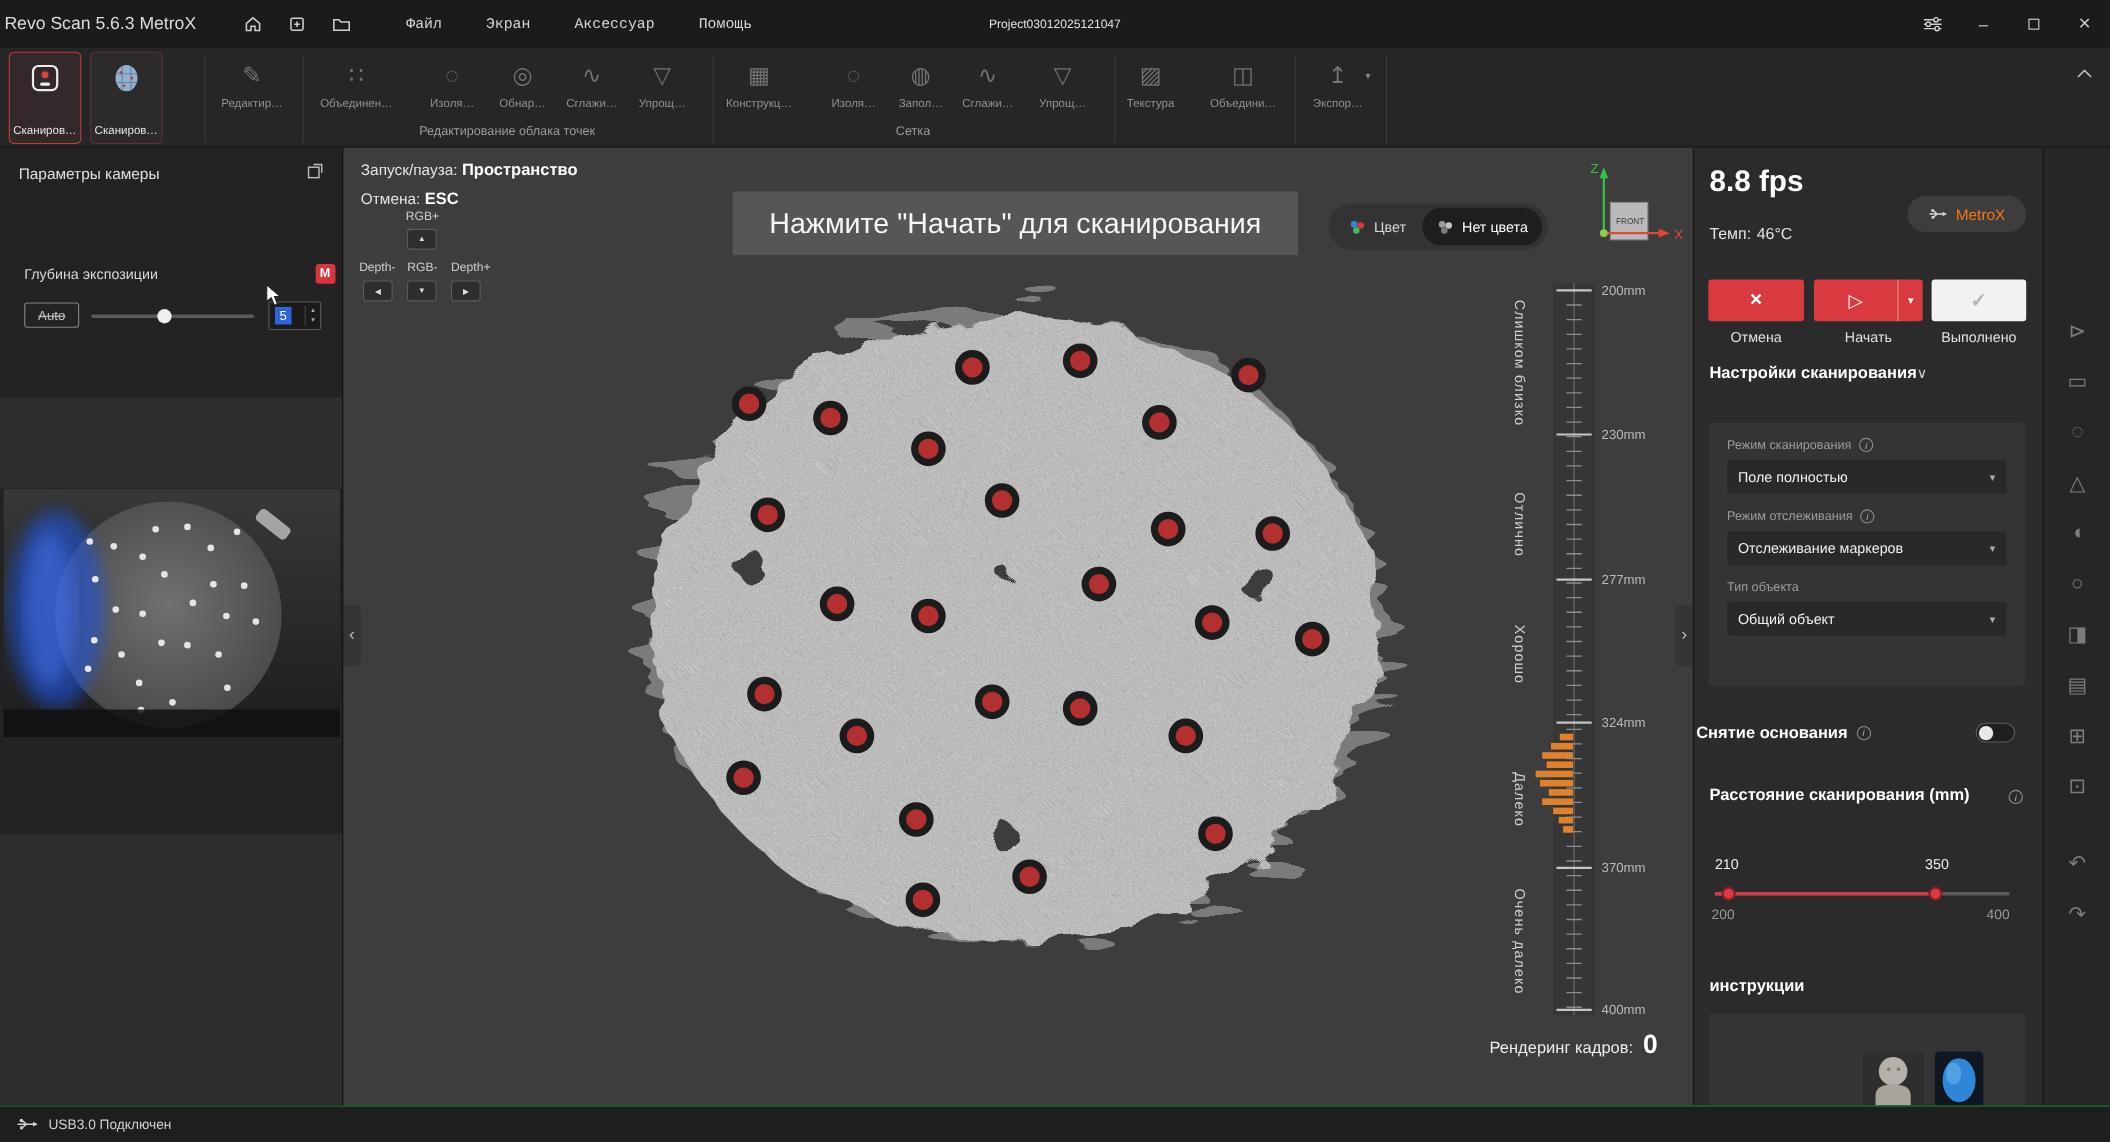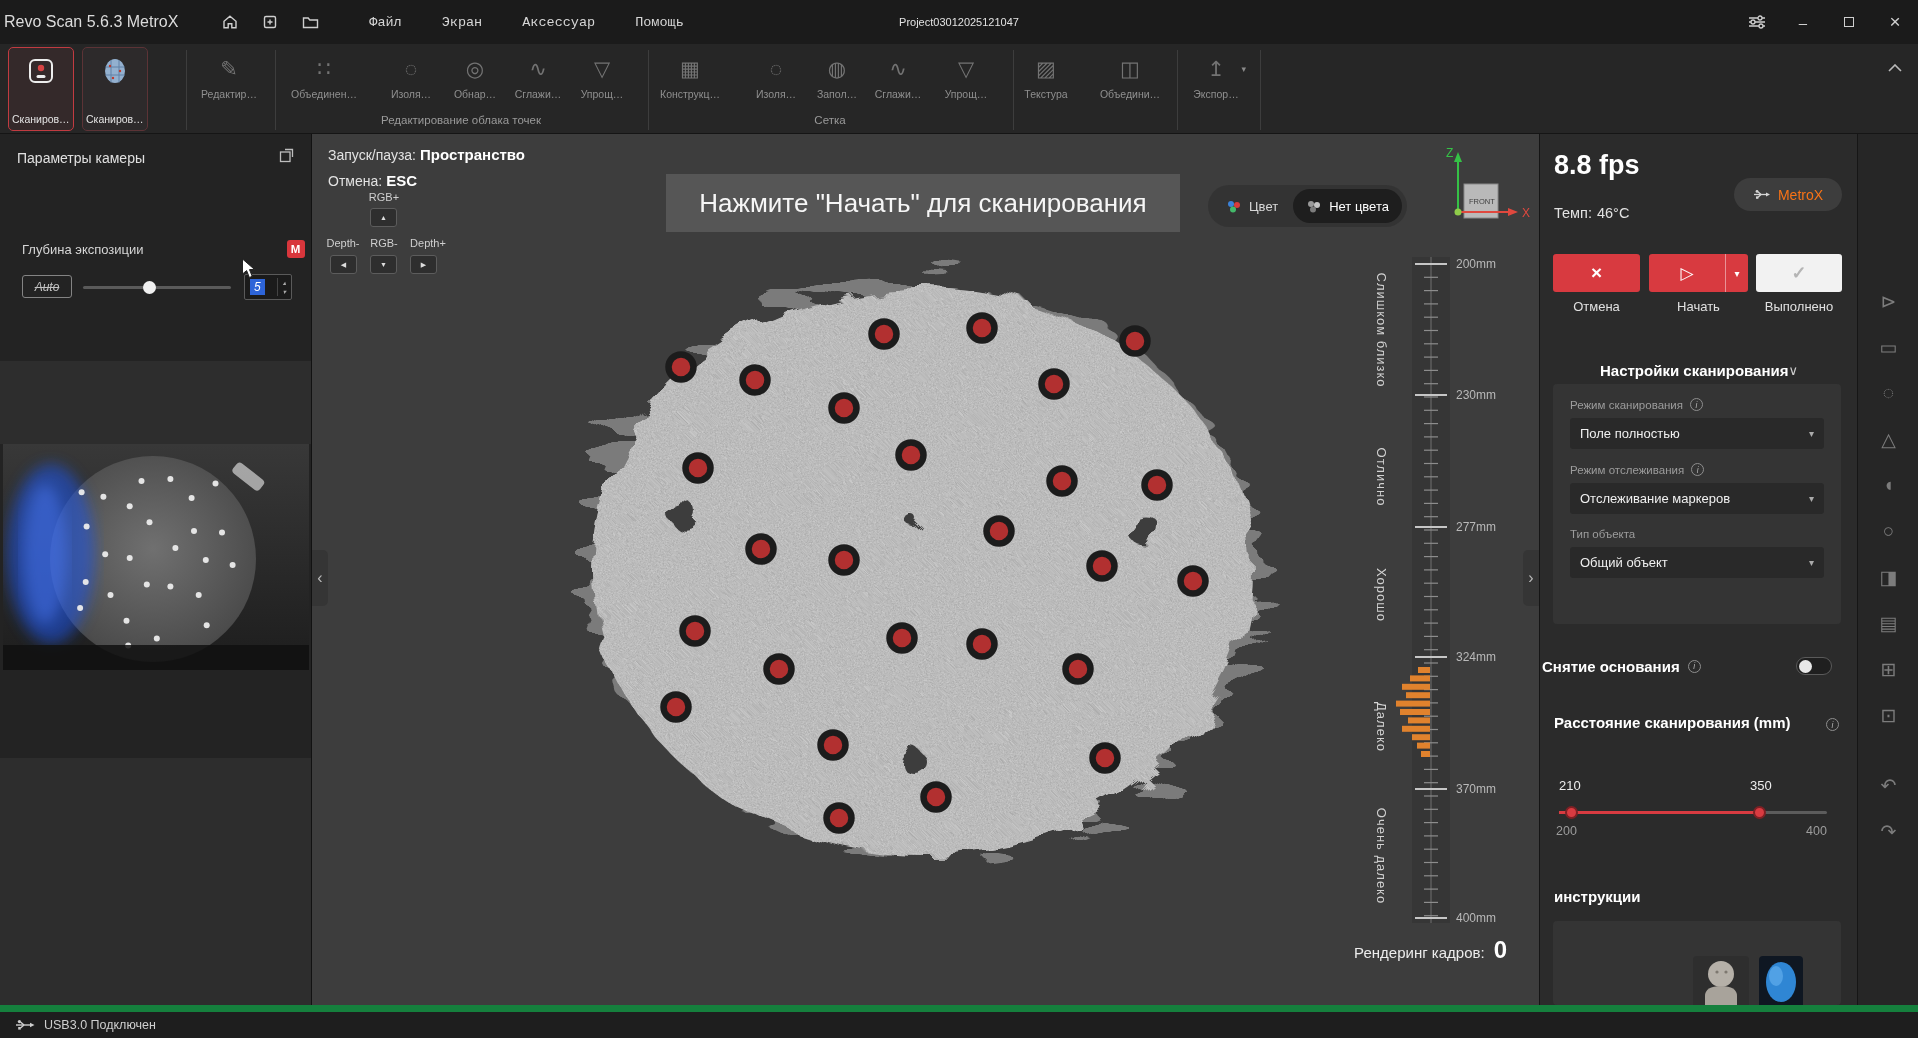--- a/index.html
+++ b/index.html
@@ -42,21 +42,21 @@
 
   
   .left-panel{position:absolute;left:0;top:134px;width:312px;height:871px;background:#232323;
               border-right:1px solid #121212;z-index:10;}
   .lp-header{position:absolute;left:0;top:14px;width:100%;padding:0 17px;display:flex;
              justify-content:space-between;align-items:center;}
   .lp-title{font-size:14px;color:#e0e0e0;}
   .exposure-row1{position:absolute;left:22px;top:106px;display:flex;align-items:center;gap:13px;font-size:13px;color:#d6d6d6;}
   .m-badge{width:18px;height:18px;background:#d8363c;border-radius:3px;color:#fff;font-size:11.5px;
            font-weight:bold;display:flex;align-items:center;justify-content:center;margin-left:130px;}
-  .exposure-row2{position:absolute;left:22px;top:140px;width:270px;height:26px;font-style:italic;}
+  .exposure-row2{position:absolute;left:22px;top:140px;width:270px;height:26px;}
   .auto-btn{position:absolute;left:0;top:1px;width:50px;height:23px;border:1px solid #848484;border-radius:3px;
             color:#c2c2c2;font-size:12px;display:flex;align-items:center;justify-content:center;
             text-decoration:line-through;}
   .exp-slider{position:absolute;left:61px;top:0;width:148px;height:26px;}
   .exp-track{position:absolute;left:0;right:0;top:12px;height:2.5px;background:#5a5a5a;border-radius:2px;}
   .exp-handle{position:absolute;left:60px;top:6.5px;width:13px;height:13px;border-radius:50%;background:#f0f0f0;}
   .exp-value{position:absolute;left:222px;top:0;width:48px;height:26px;background:#1b1b1b;
              border:1px solid #5a5a5a;border-radius:2px;display:flex;align-items:center;padding-left:5px;}
   .exp-sel{background:#2d64d8;color:#fff;font-size:12px;padding:0 4px;line-height:16px;}
   .spinners{margin-left:auto;display:flex;flex-direction:column;align-items:center;width:14px;
@@ -109,21 +109,21 @@
   .temp .temp-v{margin-left:5px;}
   .action-btn{position:absolute;top:120px;height:38px;border-radius:3px;display:flex;align-items:center;justify-content:center;}
   .action-btn.cancel{left:13px;width:87px;background:#d83a40;color:#fff;font-size:19px;font-weight:bold;}
   .action-btn.start{left:109px;width:99px;background:#d83a40;color:#fff;padding:0;}
   .start-main{flex:1;display:flex;align-items:center;justify-content:center;font-size:17px;}
   .start-dd{width:23px;height:100%;display:flex;align-items:center;justify-content:center;
             border-left:1px solid rgba(255,255,255,0.45);font-size:10px;}
   .action-btn.done{left:216px;width:86px;background:#f2f2f2;color:#b5b5b5;font-size:18px;font-weight:bold;}
   .action-label{position:absolute;top:165px;font-size:13px;color:#e0e0e0;text-align:center;}
   .al-cancel{left:13px;width:87px;}.al-start{left:109px;width:99px;}.al-done{left:216px;width:86px;}
-  .settings-title-row{position:absolute;left:14px;top:228px;width:290px;display:flex;justify-content:center;align-items:center;}
+  .settings-title-row{position:absolute;left:14px;top:197px;width:290px;display:flex;justify-content:flex-start;align-items:center;}
   .settings-title{font-size:15px;font-weight:bold;color:#fff;}
   .chev{font-size:13px;color:#cfcfcf;}
   .settings-box{position:absolute;left:13px;top:250px;width:288px;height:240px;background:#343434;border-radius:4px;padding:14px 17px;}
   .field{margin-bottom:14px;}
   .field-label-row{display:flex;align-items:center;gap:7px;font-size:11.5px;color:#9c9c9c;margin-bottom:7px;}
   .info-dot{width:13px;height:13px;border:1px solid #8e8e8e;border-radius:50%;color:#b5b5b5;
             font-size:8.5px;display:inline-flex;align-items:center;justify-content:center;font-style:italic;}
   .dropdown{height:31px;background:#292929;border-radius:3px;display:flex;align-items:center;
             padding:0 10px;font-size:13px;color:#f0f0f0;}
   .dd-caret{margin-left:auto;font-size:10px;color:#ababab;}
@@ -147,21 +147,21 @@
   .thumb{position:absolute;top:35px;border-radius:4px;overflow:hidden;}
   .thumb.bust{left:140px;width:56px;height:52px;background:#2e2e2e;}
   .thumb.face{left:206px;width:44px;height:52px;background:#0f1722;}
 
   
   .right-toolbar{position:absolute;left:1857px;top:134px;width:61px;height:871px;background:#262626;border-left:1px solid #161616;}
   .side-tool{position:absolute;left:0;width:61px;height:34px;display:flex;align-items:center;justify-content:center;
              color:#7c7c7c;font-size:19px;}
 
   
-  .statusbar{position:absolute;left:0;top:1005px;width:100%;height:33px;background:#1e1e1e;border-top:7px solid #15803d;
+  .statusbar{position:absolute;left:0;top:1005px;width:100%;height:33px;background:#1e1e1e;border-top:1px solid #15803d;
              display:flex;align-items:center;gap:9px;padding-left:15px;font-size:12.5px;color:#cfcfcf;}
 
   .mouse-cursor{position:absolute;left:241px;top:258px;z-index:40;pointer-events:none;}
 </style>
 </head>
 <body>
 
 <div class="app">
 
   <header class="titlebar">

